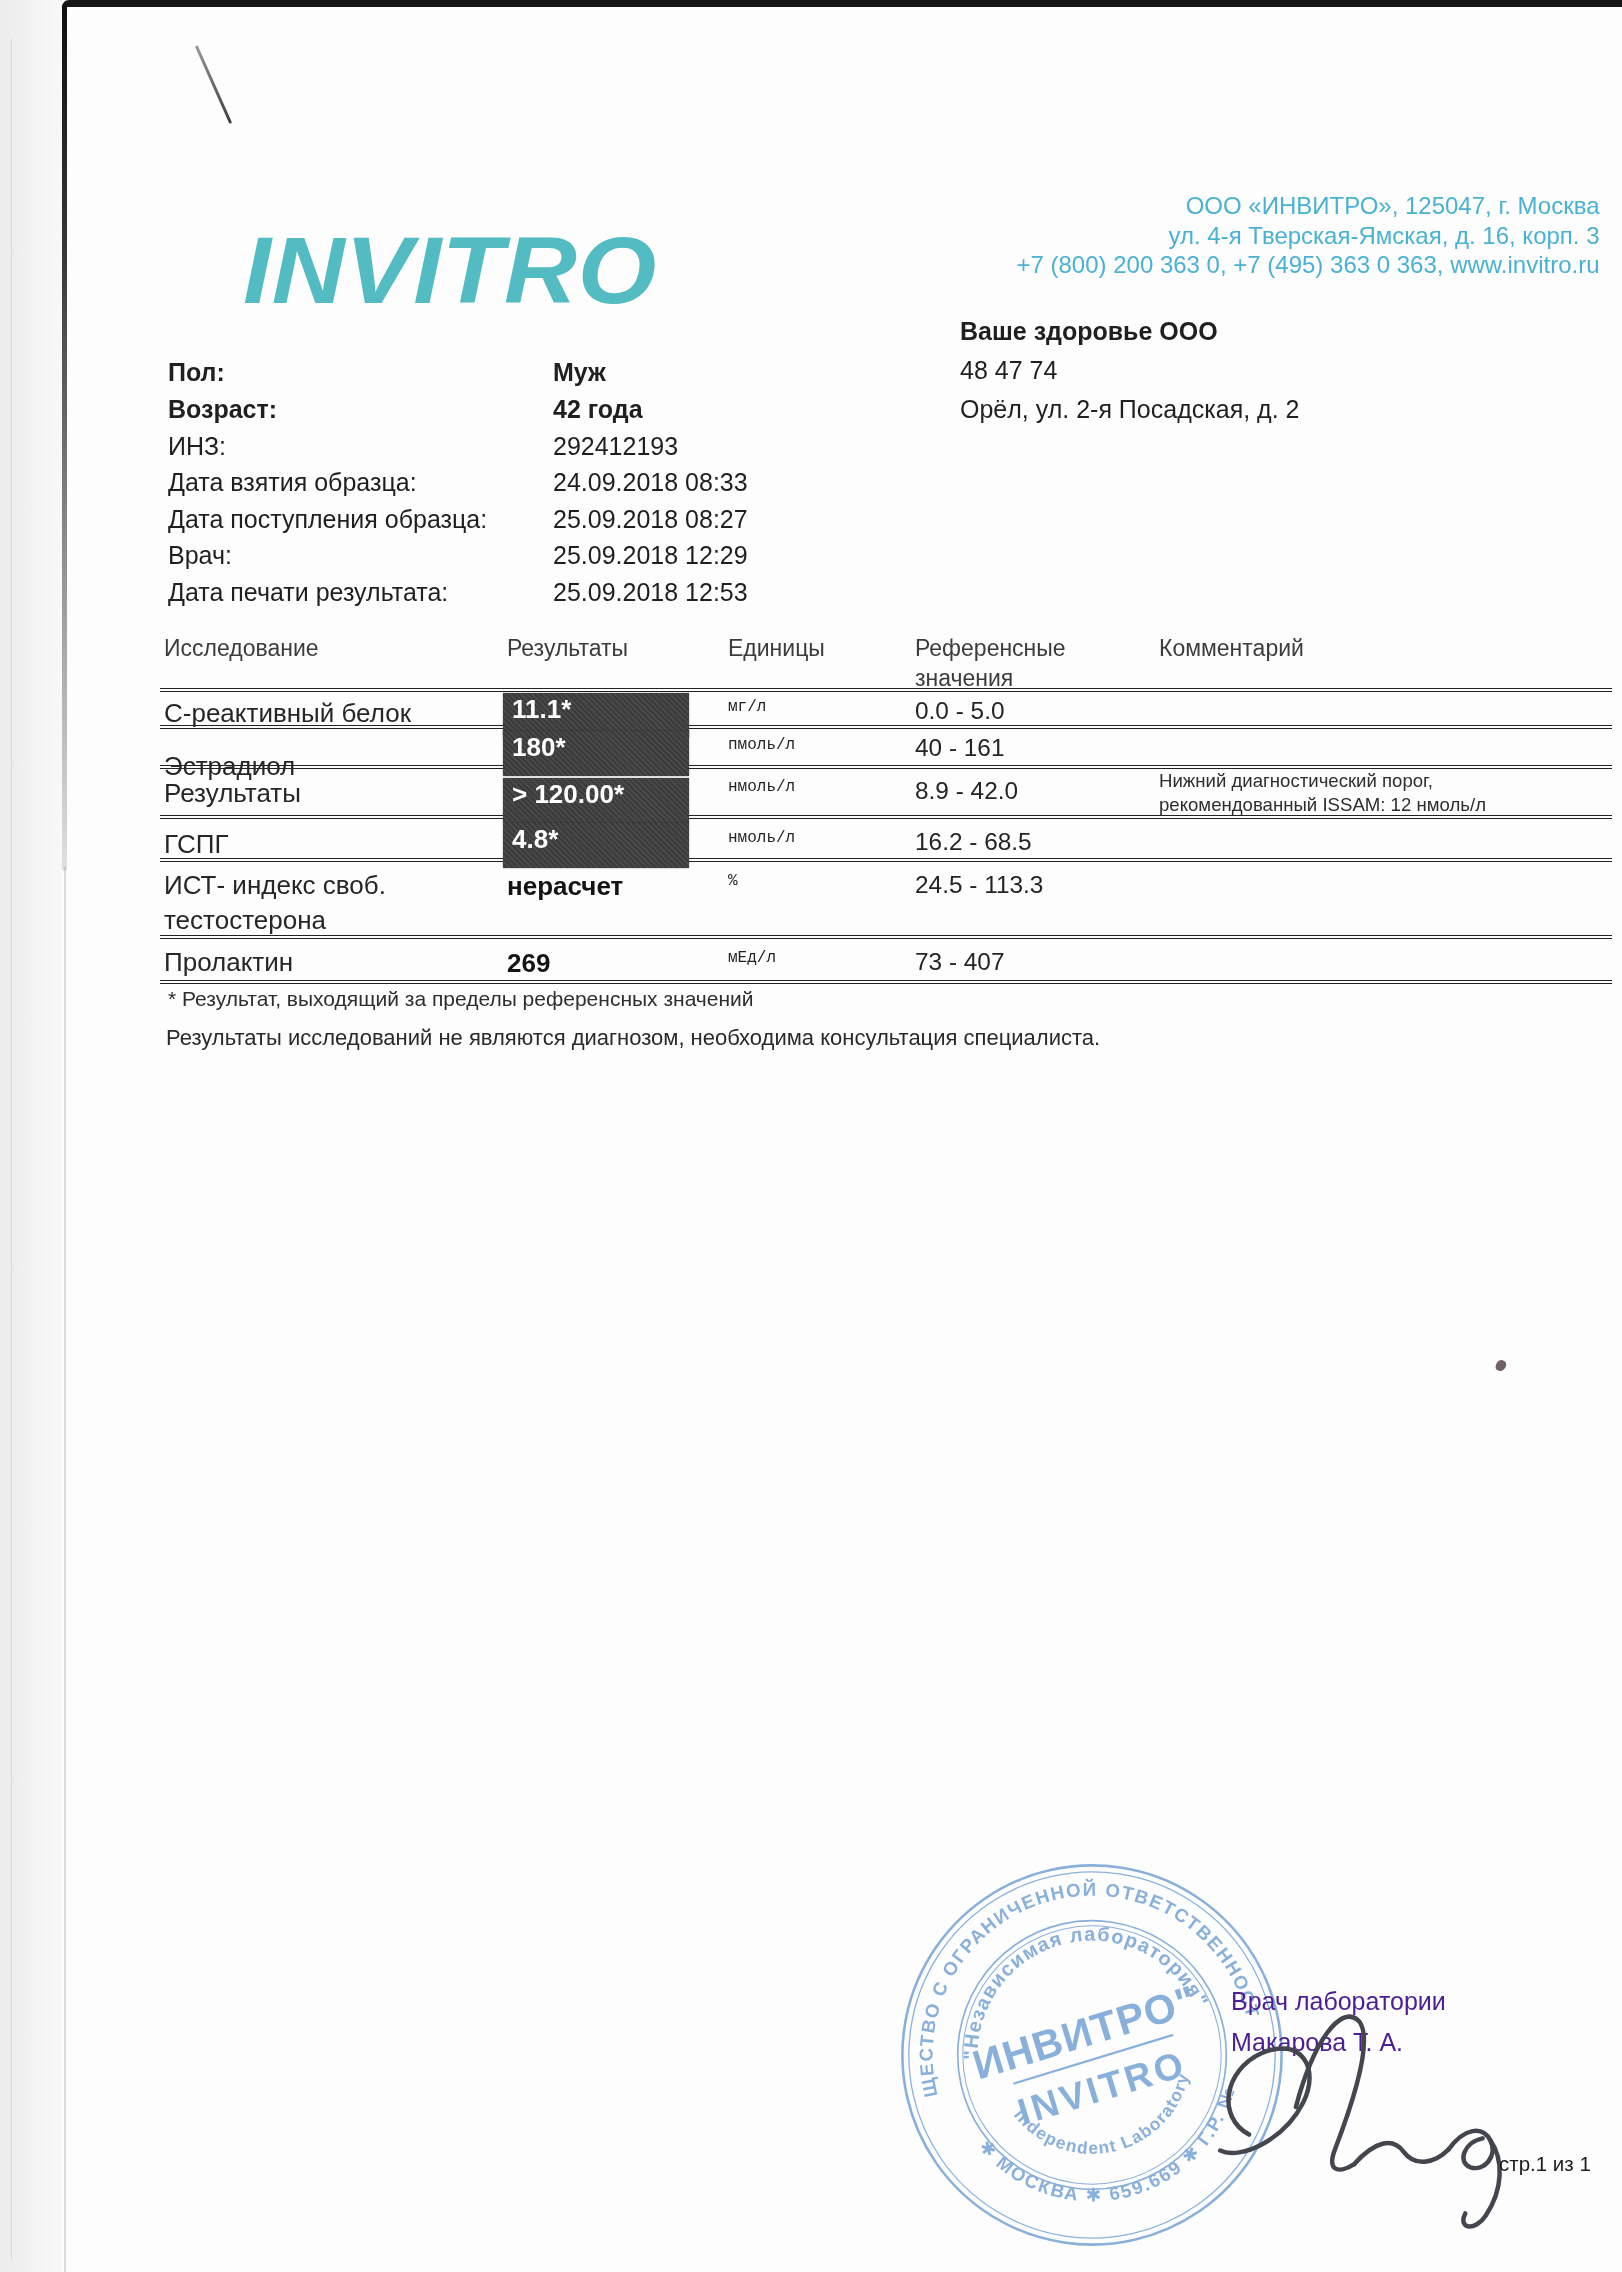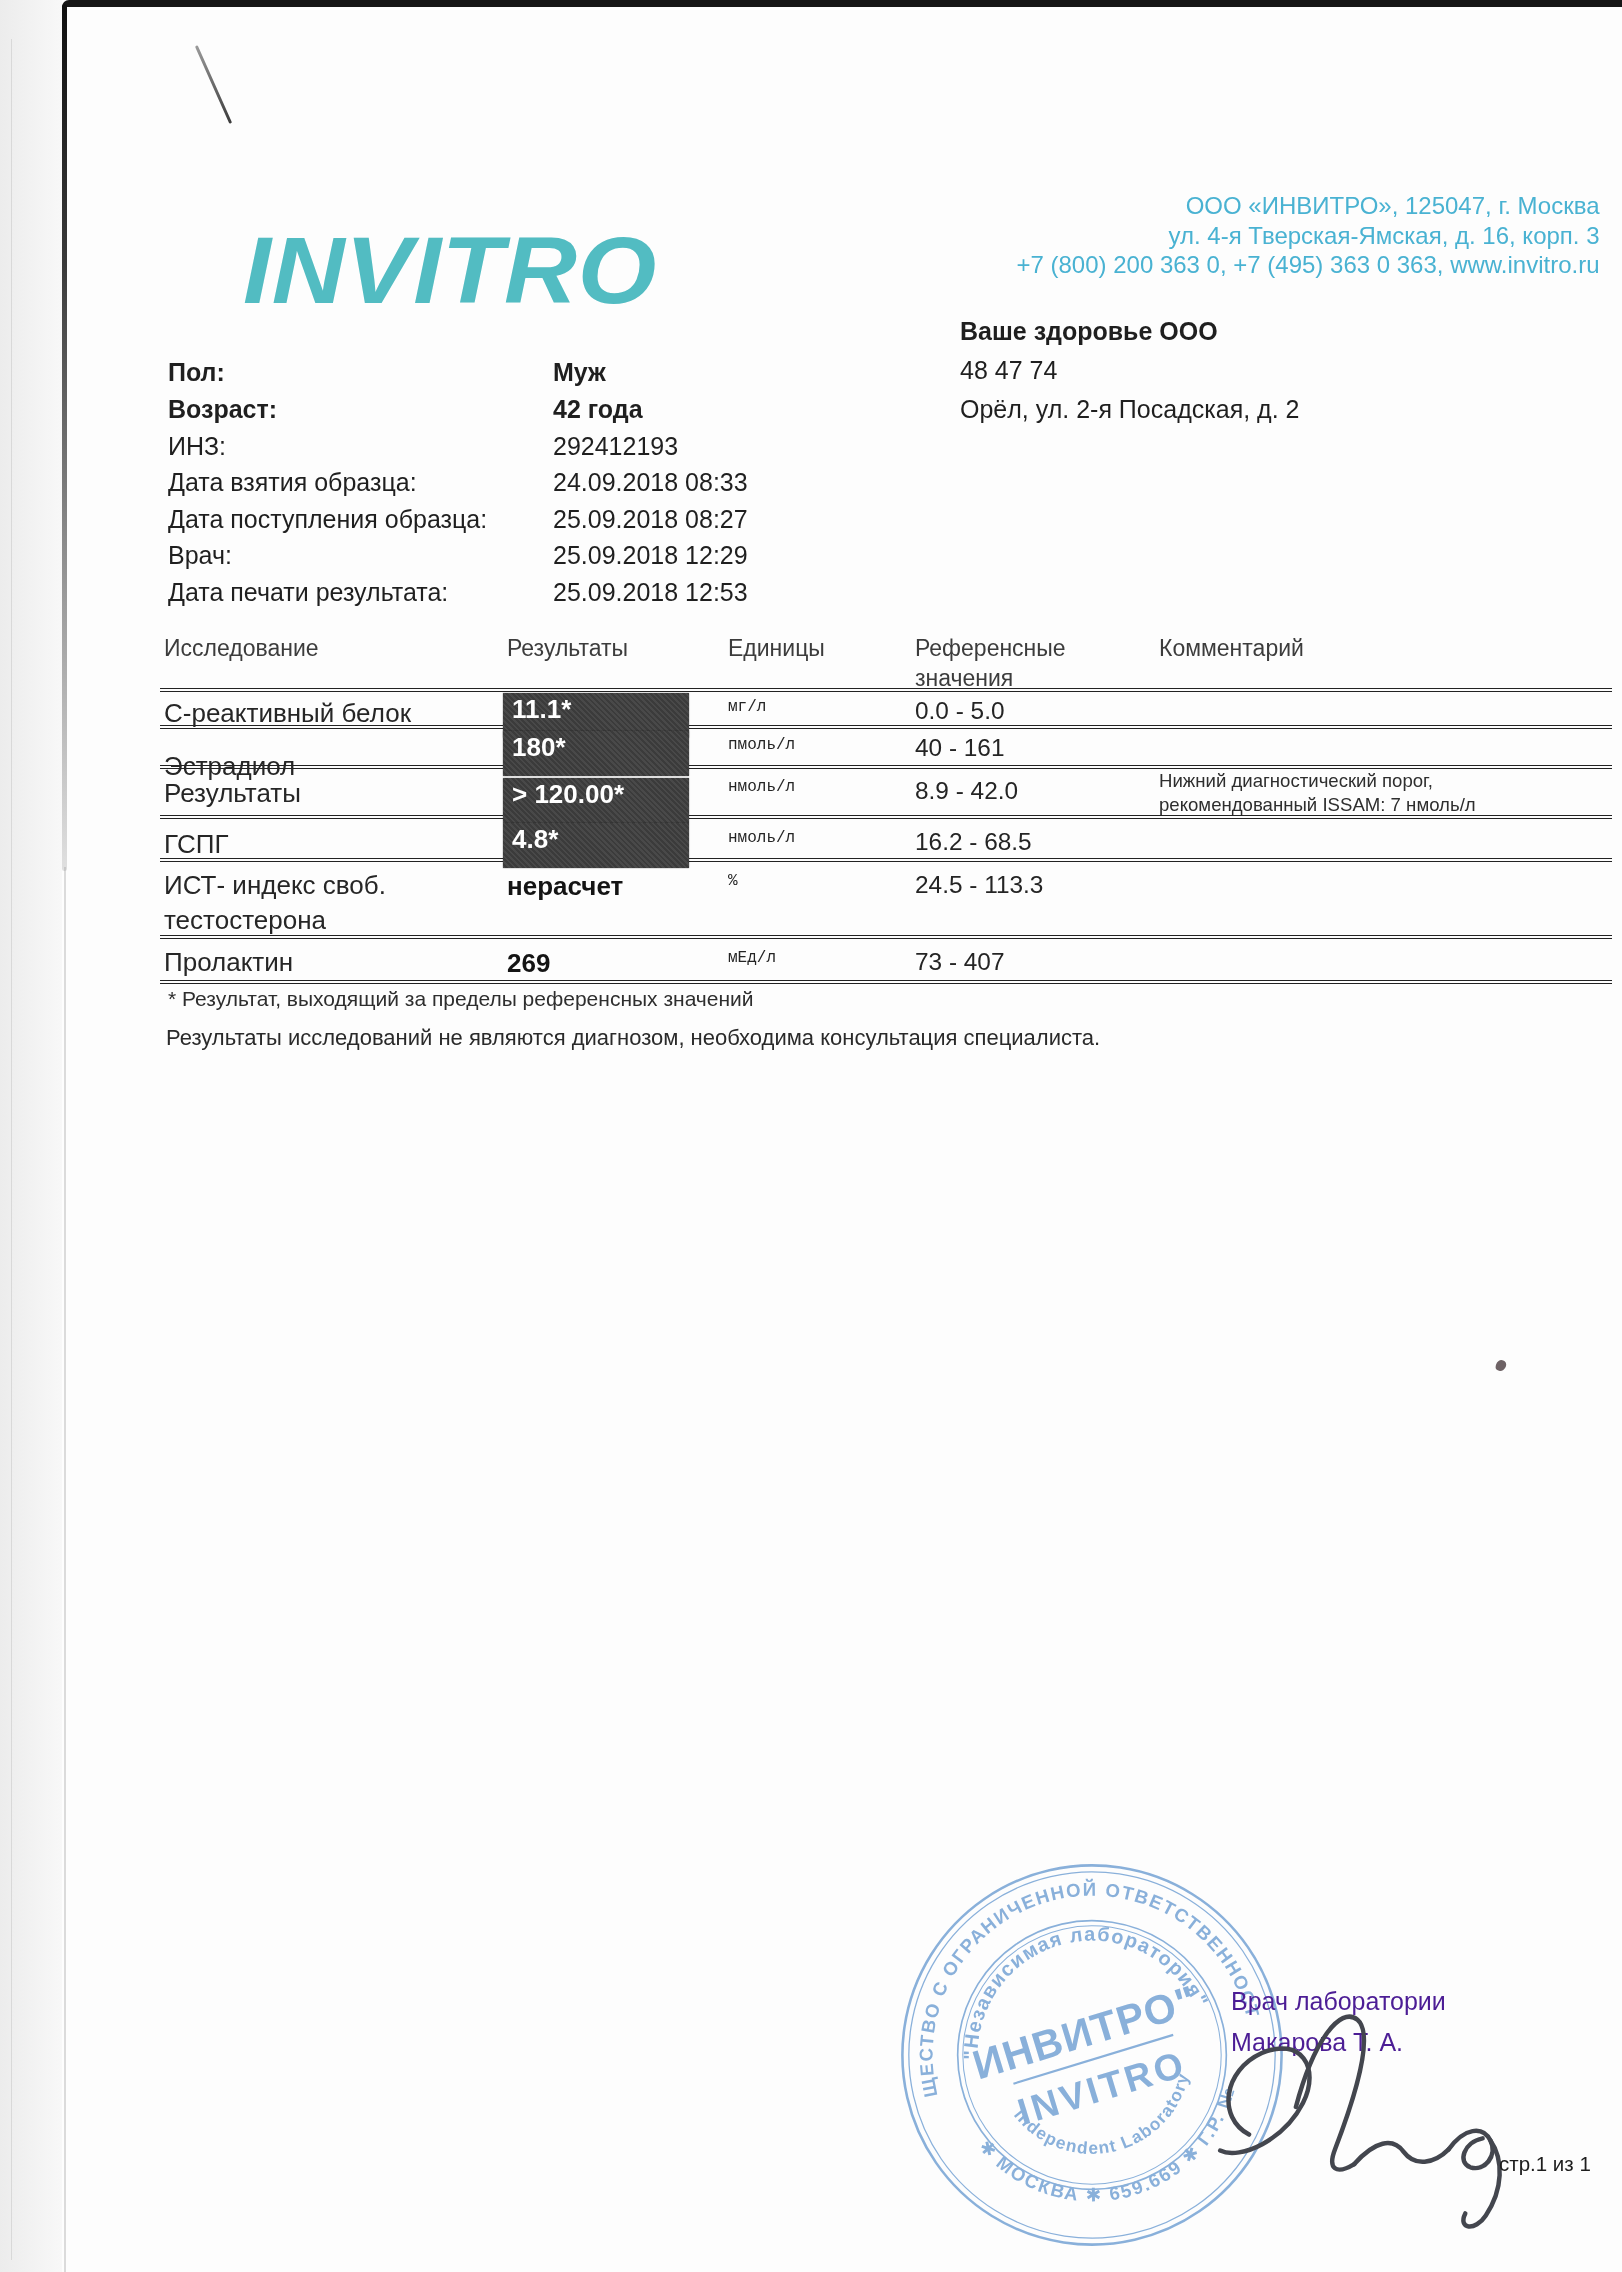--- a/index.html
+++ b/index.html
@@ -125,21 +125,21 @@
 
 <div class="abs tname" style="left:164px;top:749px;width:334px;">Эстрадиол</div>
 <div class="abs resbox" style="top:731px;">180*</div>
 <div class="abs tunits" style="left:728px;top:736px;">пмоль/л</div>
 <div class="abs tref" style="left:915px;top:734px;">40 - 161</div>
 
 <div class="abs tname" style="left:164px;top:776px;width:334px;">Результаты</div>
 <div class="abs resbox" style="top:772px;margin-top:6px;">&gt; 120.00*</div>
 <div class="abs tunits" style="left:728px;top:778px;">нмоль/л</div>
 <div class="abs tref" style="left:915px;top:777px;">8.9 - 42.0</div>
-<div class="abs tcomment" style="left:1159px;top:769px;width:417px;">Нижний диагностический порог, рекомендованный ISSAM: 7 нмоль/л</div>
+<div class="abs tcomment" style="left:1159px;top:769px;width:417px;">Нижний диагностический порог, рекомендованный ISSAM: 12 нмоль/л</div>
 
 <div class="abs tname" style="left:164px;top:827px;width:334px;">ГСПГ</div>
 <div class="abs resbox" style="top:823px;">4.8*</div>
 <div class="abs tunits" style="left:728px;top:829px;">нмоль/л</div>
 <div class="abs tref" style="left:915px;top:828px;">16.2 - 68.5</div>
 
 <div class="abs tname" style="left:164px;top:868px;width:302px;">ИСТ- индекс своб. тестостерона</div>
 <div class="abs resplain" style="top:871px;">нерасчет</div>
 <div class="abs tunits" style="left:728px;top:872px;">%</div>
 <div class="abs tref" style="left:915px;top:871px;">24.5 - 113.3</div>

